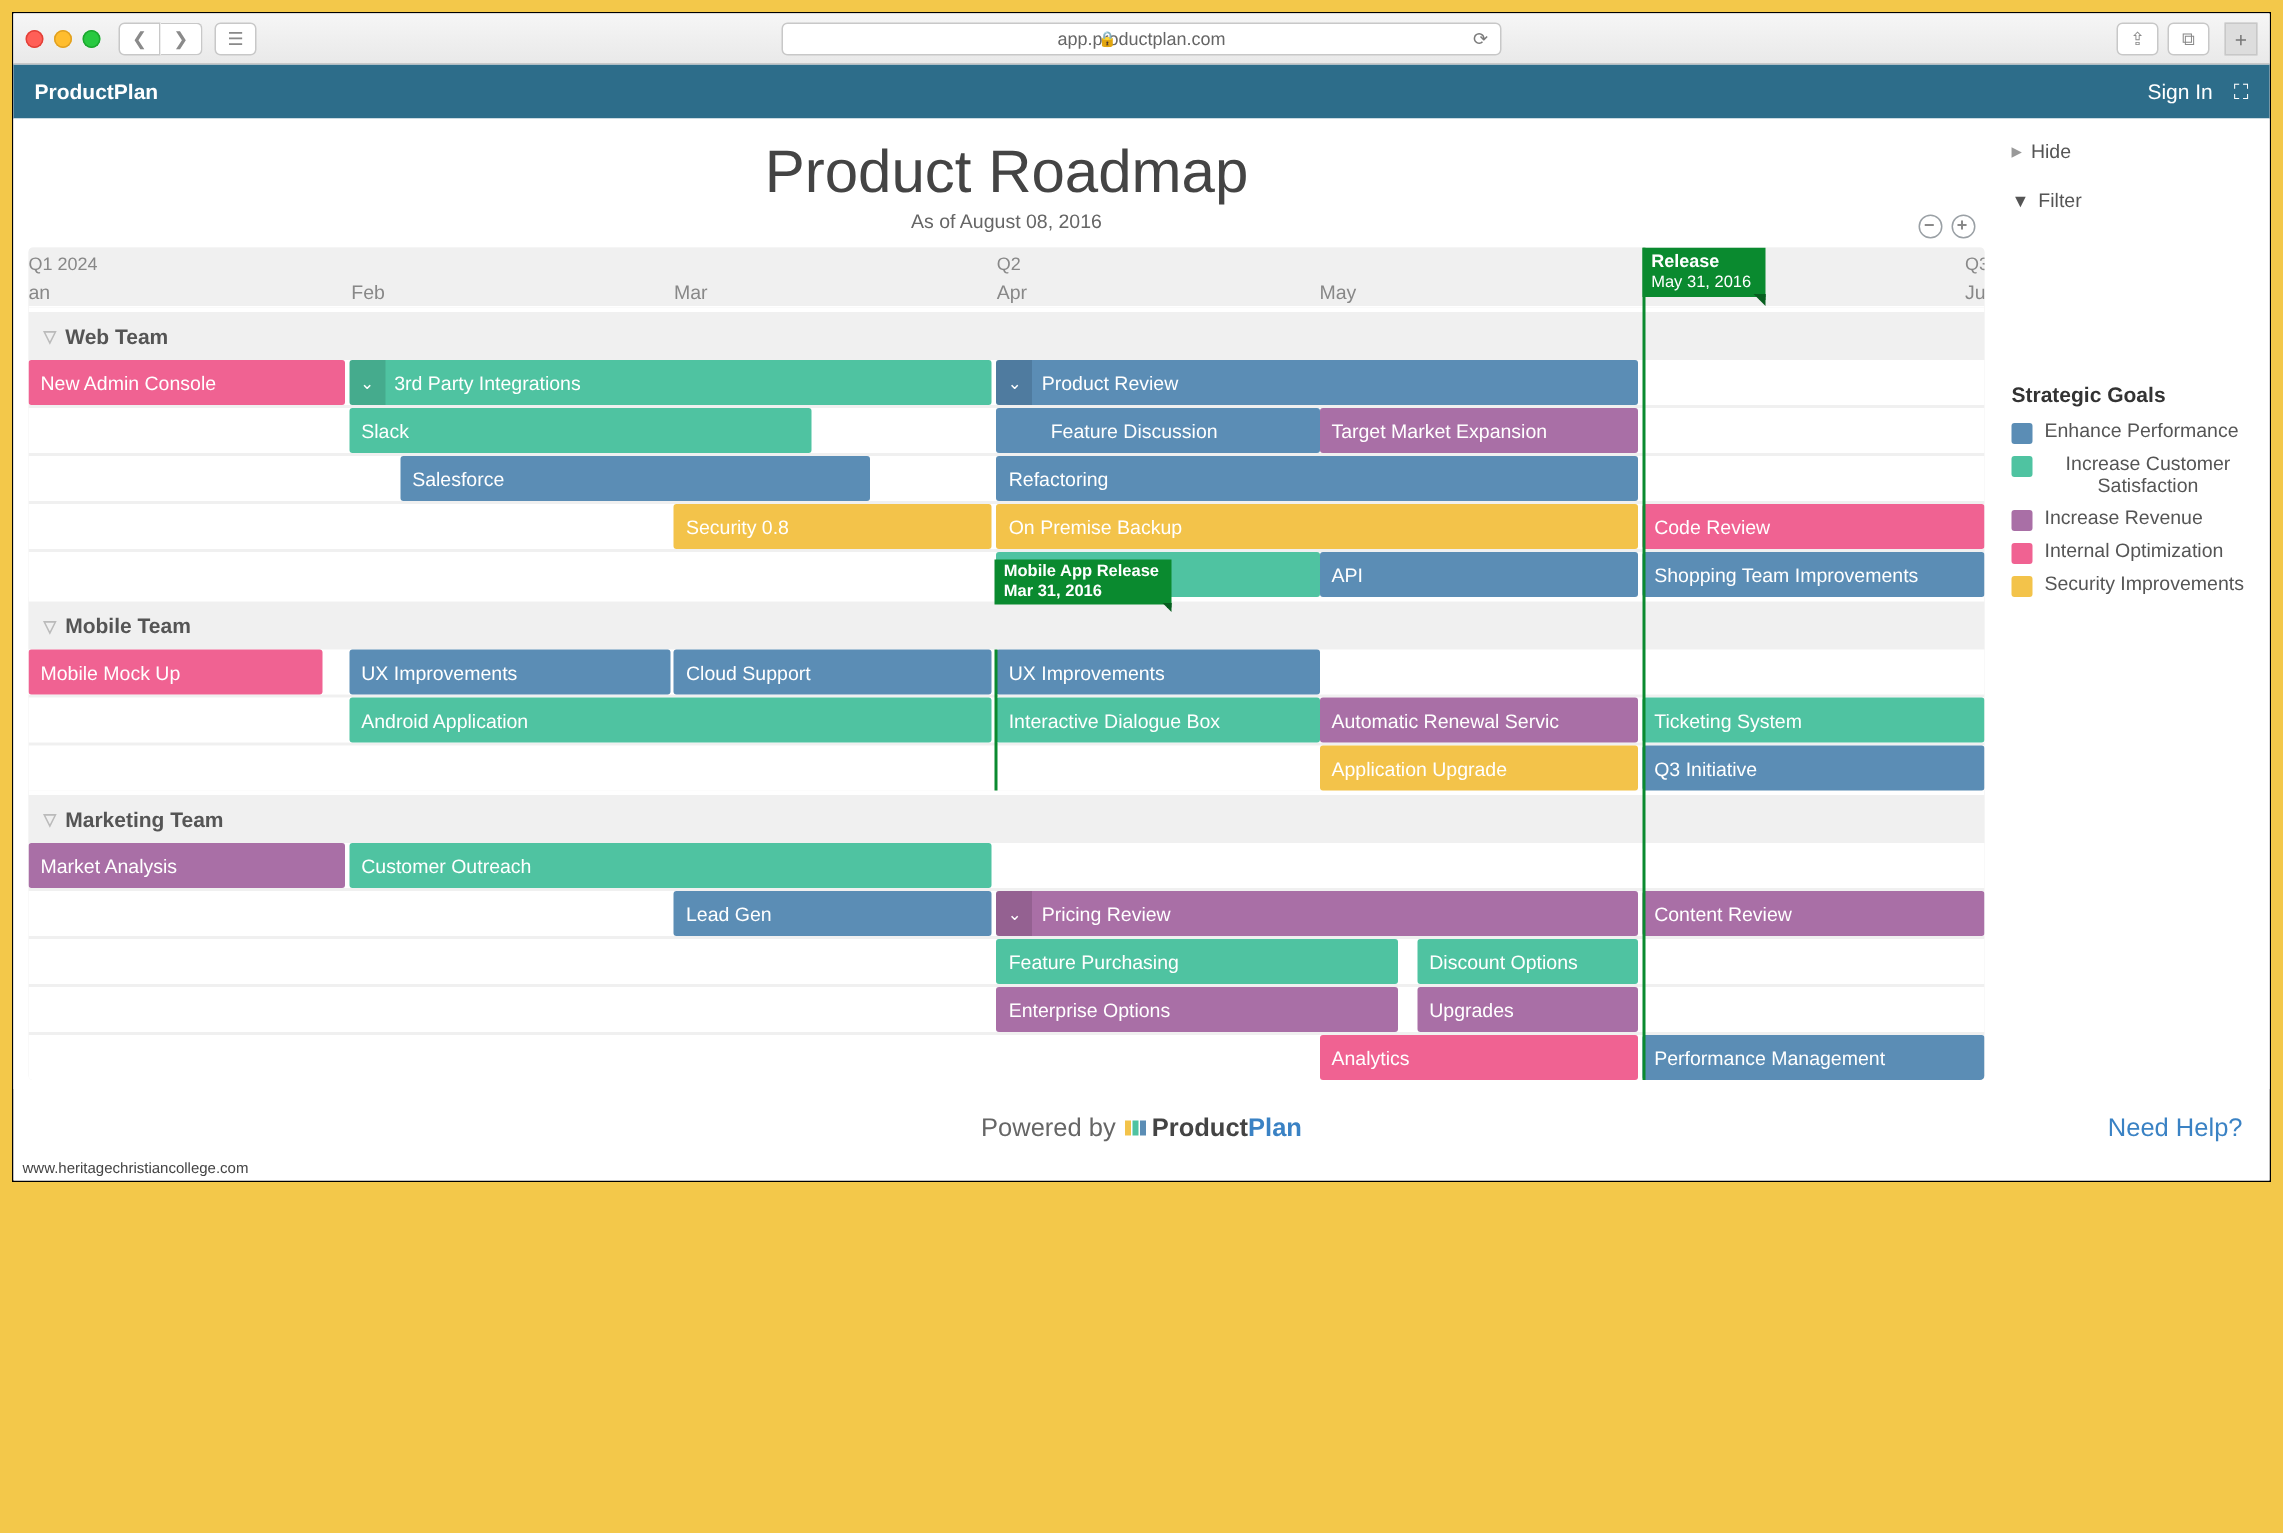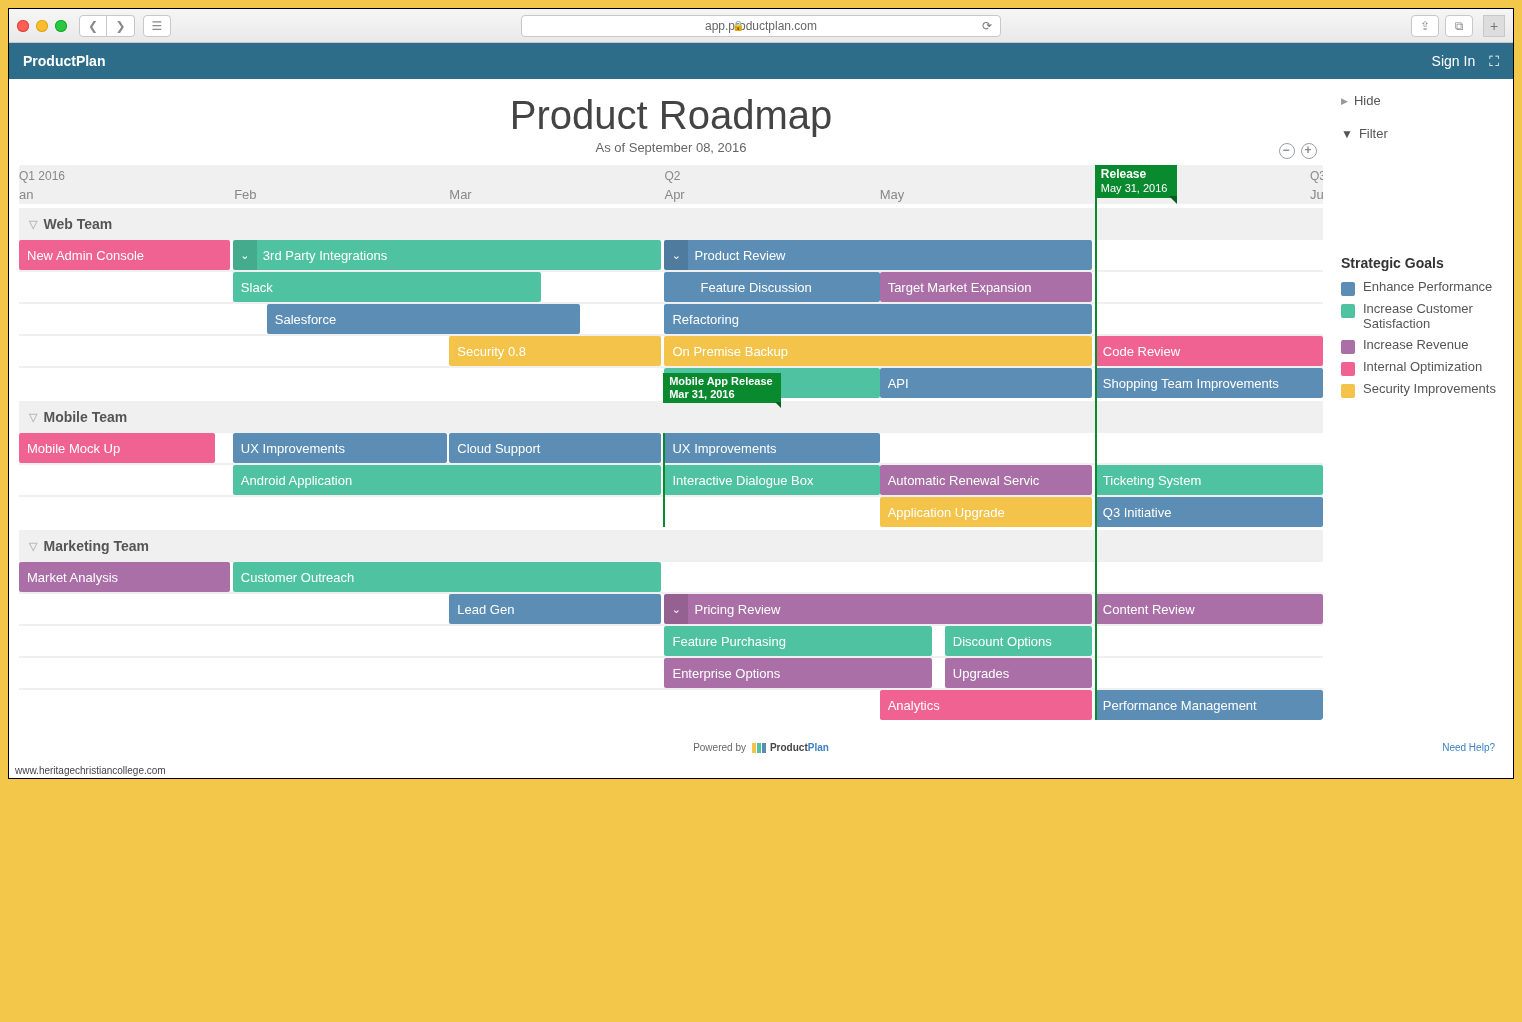--- a/index.html
+++ b/index.html
@@ -65,23 +65,23 @@
   .milestone-flag { position:absolute; background:#0a8a2f; color:#fff; font-size:11px; padding:2px 8px 3px 6px; line-height:1.15; z-index:6; }
   .milestone-flag .big { font-weight:600; }
   .milestone-flag::after { content:""; position:absolute; bottom:-5px; right:0; border:3px solid transparent; border-top-color:#075e1f; border-right-color:#075e1f; }
   .milestone-line { position:absolute; width:0; border-left:2px solid #0a8a2f; z-index:5; }
 
   .side-row { display:flex; align-items:center; gap:6px; padding:4px 0; cursor:pointer; }
   .side-row .tri { color:#999; font-size:9px; }
   .side-heading { font-weight:700; font-size:14px; color:#333; margin:24px 0 6px; }
   .legend-row { display:flex; align-items:flex-start; gap:8px; padding:3px 0; }
   .legend-sw { width:14px; height:14px; border-radius:2px; margin-top:2px; flex-shrink:0; }
-  .legend-tx { font-size:13px; color:#555; line-height:1.15; }
-
-  .footer { display:flex; align-items:center; justify-content:center; padding:16px 0 10px; font-size:10px; color:#666; position:relative; }
+  .legend-tx { font-size:13px; color:#555; line-height:1.15;text-align:center; }
+
+  .footer { display:flex; align-items:center; justify-content:center; padding:16px 0 10px; font-size:17px; color:#666; position:relative; }
   .footer .help { position:absolute; right:18px; color:#3a82c4; }
   .pp-logo { display:inline-flex; align-items:center; gap:4px; font-weight:600; margin-left:6px; }
   .pp-logo .bars { display:inline-flex; gap:1px; }
   .pp-logo .b { width:4px; height:10px; }
 
   .c-pink { background:#f06292; } 
   .c-teal { background:#4fc3a1; } 
   .c-blue { background:#5b8db5; } 
   .c-yellow { background:#f3c34a; } 
   .c-purple { background:#a96fa6; } 
@@ -122,30 +122,30 @@
     <div class="right">
       <span>Sign In</span>
       <span class="expand-icon">⛶</span>
     </div>
   </div>
 
   <div class="content">
     <div class="main">
       <div class="title-wrap">
         <div class="title">Product Roadmap</div>
-        <div class="subtitle">As of September 08, 2016</div>
+        <div class="subtitle">As of August 08, 2016</div>
         <div class="zoom">
           <span>−</span>
           <span>+</span>
         </div>
       </div>
 
       <div class="timeline-wrap" id="tl">
         <div class="time-header" id="thdr">
-              <div class="quarter" style="left: 0%;">Q1 2016</div>
+              <div class="quarter" style="left: 0%;">Q1 2024</div>
               <div class="quarter" style="left: 49.5%;">Q2</div>
               <div class="quarter" style="left: 99%;">Q3</div>
               <div class="month" style="left: 0%;">an</div>
               <div class="month" style="left: 16.5%;">Feb</div>
               <div class="month" style="left: 33%;">Mar</div>
               <div class="month" style="left: 49.5%;">Apr</div>
               <div class="month" style="left: 66%;">May</div>
               <div class="month" style="left: 99%;">Jul</div>
             </div>
         <div id="lanes">

